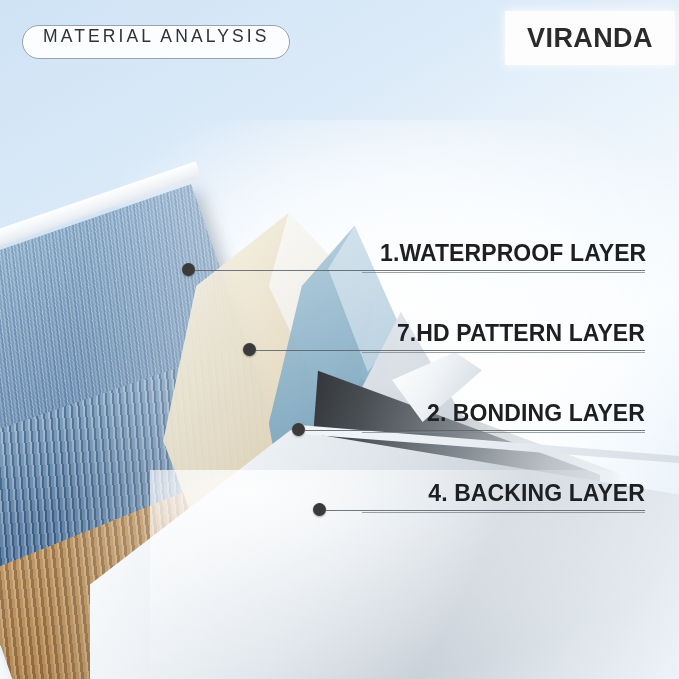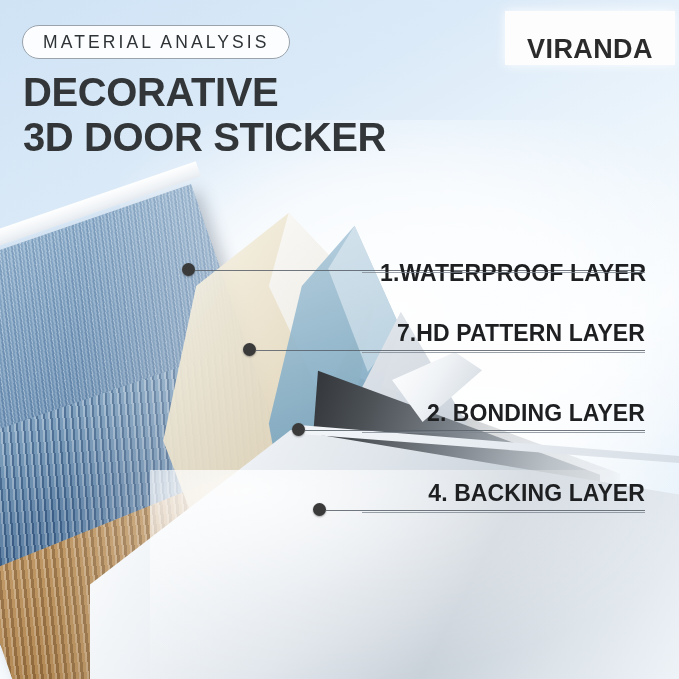--- a/index.html
+++ b/index.html
@@ -34,21 +34,21 @@
   }
 
   
   .badge {
     position: absolute;
     left: 22px;
     top: 25px;
     height: 34px;
     padding: 0 20px;
     display: flex;
-    align-items: center;
+    align-items: flex-start;
     border: 1.4px solid #9aa3ab;
     border-radius: 18px;
     background: #fbfdff;
     box-sizing: border-box;
   }
   .badge-text {
     font-size: 17.5px;
     letter-spacing: 3.1px;
     color: #2f3336;
     font-weight: 400;
@@ -69,21 +69,21 @@
   .headline .l2 { display: block; }
 
   .logo-box {
     position: absolute;
     left: 505px;
     top: 11px;
     width: 170px;
     height: 54px;
     background: #fdfdfd;
     display: flex;
-    align-items: flex-end;
+    align-items: center;
     justify-content: center;
     box-shadow: 0 0 10px rgba(255,255,255,0.95);
   }
   .logo-text {
     font-size: 27px;
     font-weight: 700;
     color: #2b2b2b;
     letter-spacing: 0.4px;
   }
 
@@ -307,21 +307,21 @@
   .callout .rule {
     position: absolute;
     height: 1px;
     background: #7c848d;
     opacity: 0.75;
   }
 
   
   #callout-1 .dot    { left: 182px; top: 263px; }
   #callout-1 .leader { left: 195px; top: 270px; width: 450px; }
-  #callout-1 .label  { left: 380px; top: 240px; width: 265px; margin-top: 20px; }
+  #callout-1 .label  { left: 380px; top: 240px; width: 265px; }
   #callout-1 .rule   { left: 362px; top: 272px; width: 283px; }
 
   
   #callout-2 .dot    { left: 243px; top: 343px; }
   #callout-2 .leader { left: 256px; top: 350px; width: 389px; }
   #callout-2 .label  { left: 380px; top: 320px; width: 265px; }
   #callout-2 .rule   { left: 362px; top: 352px; width: 283px; }
 
   
   #callout-3 .dot    { left: 292px; top: 423px; }
@@ -368,24 +368,20 @@
     <div class="film-backing"></div>
     <div class="film-backing-edge"></div>
     <div class="backing-gloss"></div>
     <div class="fold-tip"></div>
   </div>
 
   <div class="badge">
     <span class="badge-text">MATERIAL ANALYSIS</span>
   </div>
 
-  <div class="headline">
-    <span class="l1">DECORATIVE</span>
-    <span class="l2">3D DOOR STICKER</span>
-  </div>
 
   <div class="logo-box">
     <span class="logo-text">VIRANDA</span>
   </div>
 
   <div class="callout" id="callout-1">
     <span class="dot"></span>
     <span class="leader"></span>
     <span class="label">1.WATERPROOF LAYER</span>
     <span class="rule"></span>

